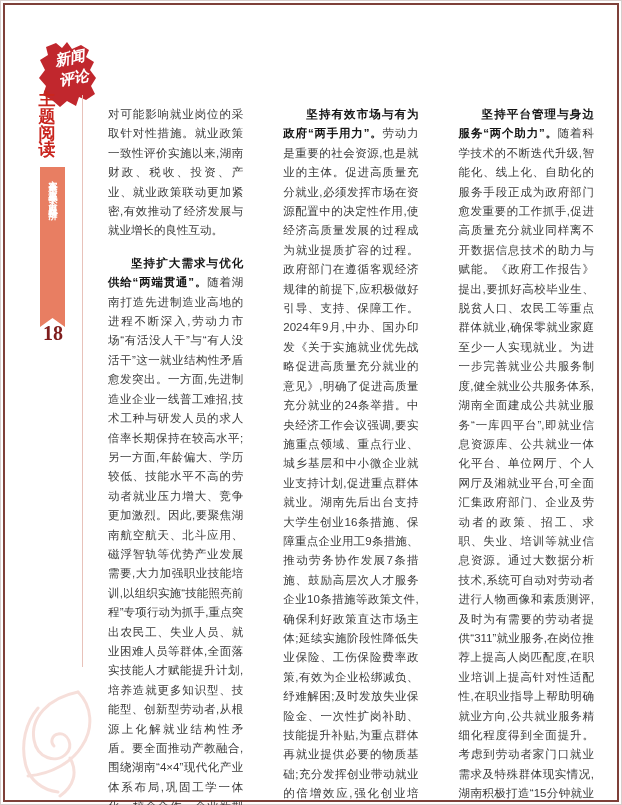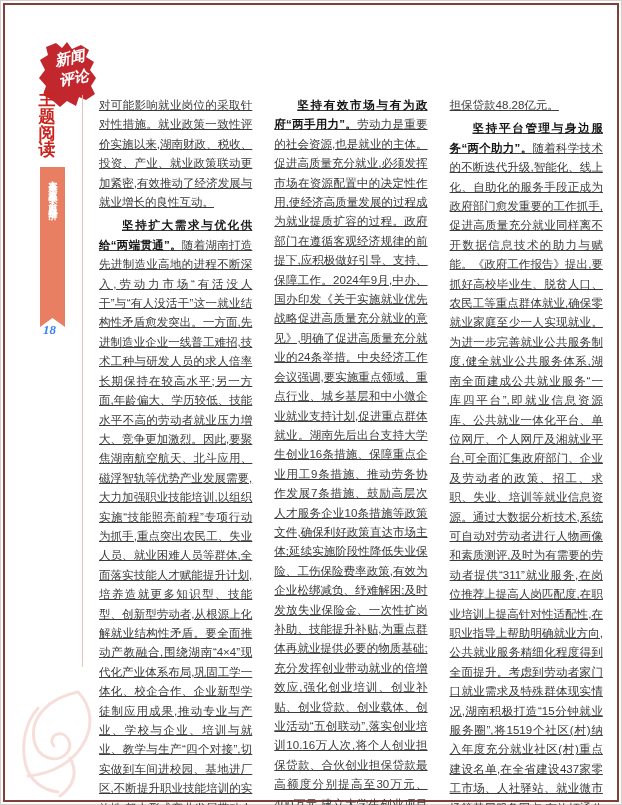--- a/index.html
+++ b/index.html
@@ -20,27 +20,27 @@
     display:flex;justify-content:center;
   }
   .ribbon span{
     writing-mode:vertical-rl;color:#fff;font-size:9px;font-weight:bold;
     letter-spacing:1.6px;padding-top:6px;
   }
   .v-rule{position:absolute;left:82px;top:95px;width:1px;height:572px;background:#e8c2ba;}
   .page-number{
     position:absolute;left:43px;top:322px;
     font-family:"Liberation Serif","DejaVu Serif",serif;
-    font-style:italic;font-weight:bold;font-size:13px;color:#3b82f6;
+    font-weight:bold;font-size:20px;color:#7f1d1d;
   }
 
   
   .columns{position:absolute;left:95px;top:92px;width:512px;display:flex;gap:14px;}
   .column{width:161.3px;font-size:11.5px;line-height:19.4px;color:#3b3b3b;}
-  .para{margin:4px;text-align:justify;text-decoration:underline;}
+  .para{margin:13px;text-align:justify;}
   .para.indent{text-indent:2em;}
   .para b{color:#141414;}
 
   
   .ornament{position:absolute;left:8px;top:688px;width:118px;height:112px;opacity:.55;}
 </style>
 </head>
 <body>
 
 <div class="page">
@@ -83,17 +83,16 @@
 
   <main class="columns" id="columns">
       <div class="column">
         <p class="para">对可能影响就业岗位的采取针对性措施。就业政策一致性评价实施以来,湖南财政、税收、投资、产业、就业政策联动更加紧密,有效推动了经济发展与就业增长的良性互动。</p>
         <p class="para indent"><b>坚持扩大需求与优化供给“两端贯通”。</b>随着湖南打造先进制造业高地的进程不断深入,劳动力市场“有活没人干”与“有人没活干”这一就业结构性矛盾愈发突出。一方面,先进制造业企业一线普工难招,技术工种与研发人员的求人倍率长期保持在较高水平;另一方面,年龄偏大、学历较低、技能水平不高的劳动者就业压力增大、竞争更加激烈。因此,要聚焦湖南航空航天、北斗应用、磁浮智轨等优势产业发展需要,大力加强职业技能培训,以组织实施“技能照亮前程”专项行动为抓手,重点突出农民工、失业人员、就业困难人员等群体,全面落实技能人才赋能提升计划,培养造就更多知识型、技能型、创新型劳动者,从根源上化解就业结构性矛盾。要全面推动产教融合,围绕湖南“4×4”现代化产业体系布局,巩固工学一体化、校企合作、企业新型学徒制应用成果,推动专业与产业、学校与企业、培训与就业、教学与生产“四个对接”,切实做到车间进校园、基地进厂区,不断提升职业技能培训的实效性,努力形成产业发展带动人才培养、人才累积助力产业进步的良性互动。要大力发展技工教育,针对技能人才紧缺、培训质量不高等现实问题,由省内技师学院牵头,分行业或分区域组建技工教育联盟,对紧缺工种实施统一规范的技</p>
       </div>
       <div class="column">
         <p class="para indent"><b>坚持有效市场与有为政府“两手用力”。</b>劳动力是重要的社会资源,也是就业的主体。促进高质量充分就业,必须发挥市场在资源配置中的决定性作用,使经济高质量发展的过程成为就业提质扩容的过程。政府部门在遵循客观经济规律的前提下,应积极做好引导、支持、保障工作。2024年9月,中办、国办印发《关于实施就业优先战略促进高质量充分就业的意见》,明确了促进高质量充分就业的24条举措。中央经济工作会议强调,要实施重点领域、重点行业、城乡基层和中小微企业就业支持计划,促进重点群体就业。湖南先后出台支持大学生创业16条措施、保障重点企业用工9条措施、推动劳务协作发展7条措施、鼓励高层次人才服务企业10条措施等政策文件,确保利好政策直达市场主体;延续实施阶段性降低失业保险、工伤保险费率政策,有效为企业松绑减负、纾难解困;及时发放失业保险金、一次性扩岗补助、技能提升补贴,为重点群体再就业提供必要的物质基础;充分发挥创业带动就业的倍增效应,强化创业培训、创业补贴、创业贷款、创业载体、创业活动“五创联动”,落实创业培训10.16万人次,将个人创业担保贷款、合伙创业担保贷款最高额度分别提高至30万元、400万元,建立大学生创业项目库,推动设立规模超5亿元的全国第一支大学生创业投资基金,2024年全省新发放创业</p>
       </div>
       <div class="column">
-        <p class="para">担保贷款48.28亿元。</p>
         <p class="para indent"><b>坚持平台管理与身边服务“两个助力”。</b>随着科学技术的不断迭代升级,智能化、线上化、自助化的服务手段正成为政府部门愈发重要的工作抓手,促进高质量充分就业同样离不开数据信息技术的助力与赋能。《政府工作报告》提出,要抓好高校毕业生、脱贫人口、农民工等重点群体就业,确保零就业家庭至少一人实现就业。为进一步完善就业公共服务制度,健全就业公共服务体系,湖南全面建成公共就业服务“一库四平台”,即就业信息资源库、公共就业一体化平台、单位网厅、个人网厅及湘就业平台,可全面汇集政府部门、企业及劳动者的政策、招工、求职、失业、培训等就业信息资源。通过大数据分析技术,系统可自动对劳动者进行人物画像和素质测评,及时为有需要的劳动者提供“311”就业服务,在岗位推荐上提高人岗匹配度,在职业培训上提高针对性适配性,在职业指导上帮助明确就业方向,公共就业服务精细化程度得到全面提升。考虑到劳动者家门口就业需求及特殊群体现实情况,湖南积极打造“15分钟就业服务圈”,将1519个社区(村)纳入年度充分就业社区(村)重点建设名单,在全省建设437家零工市场、人社驿站、就业微市场等基层服务网点,有效打通公共就业服务“最后一公里”,有力促进劳动力资源在城乡、区域间合理流动,为促进高质量充分就业奠定坚实基础。</p>
       </div>
     </main>
 </div>
 
 </body></html>

